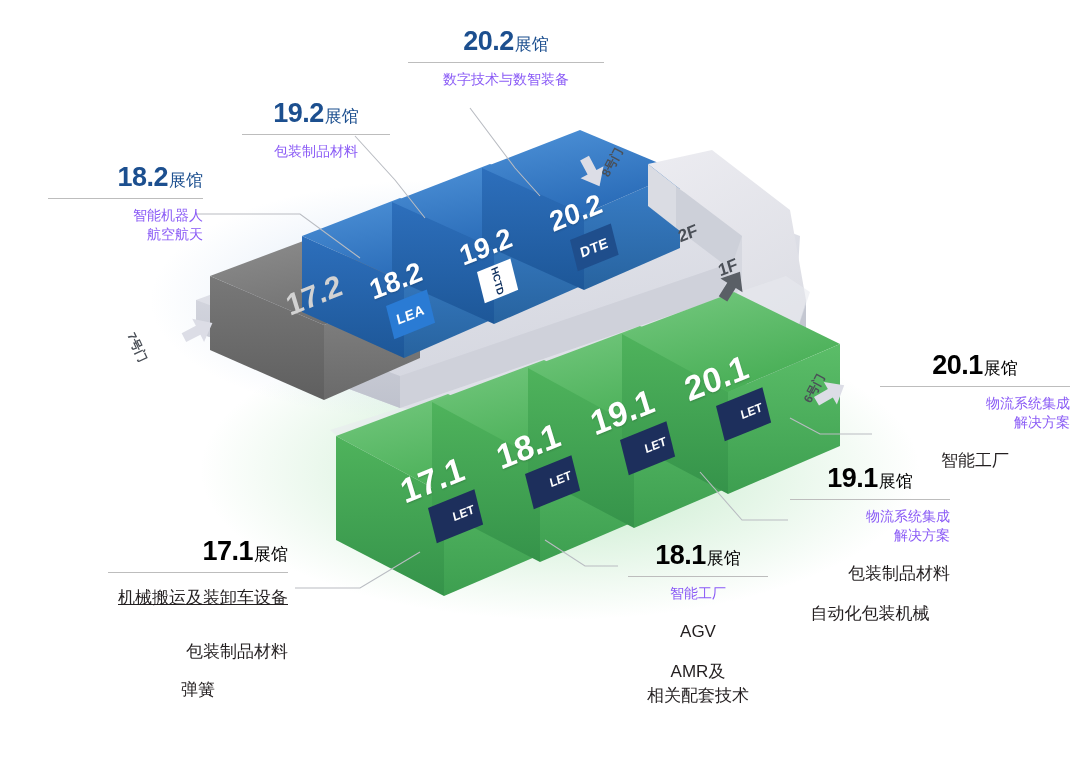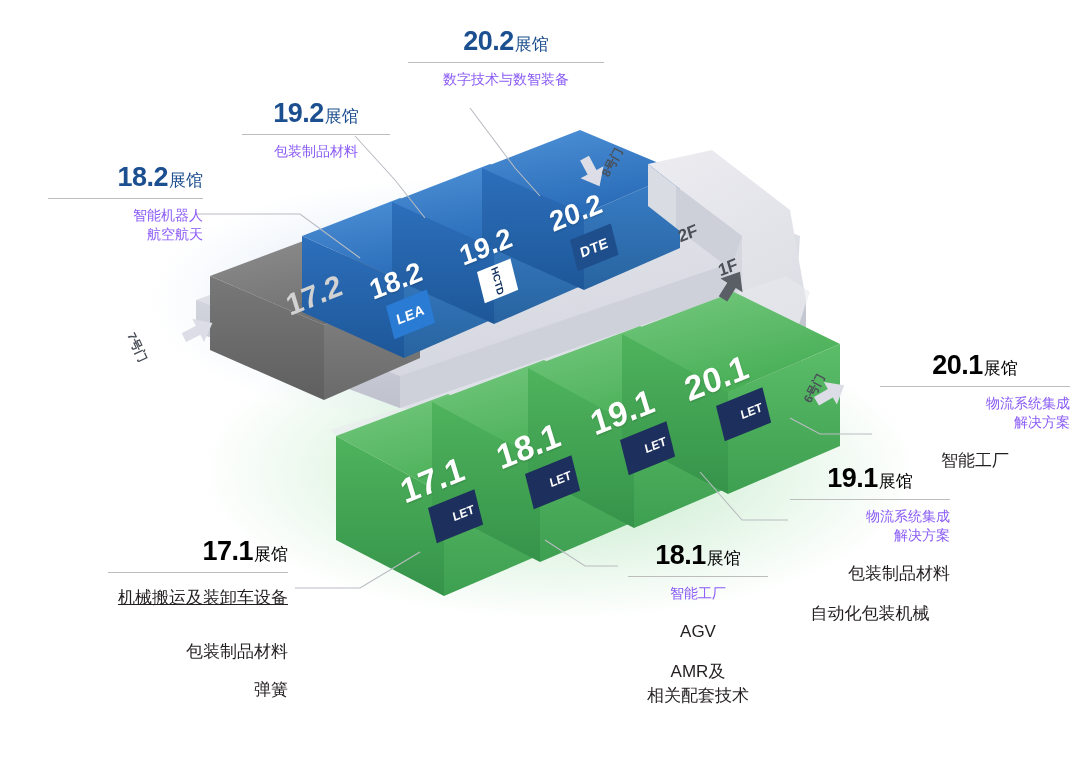--- a/index.html
+++ b/index.html
@@ -354,16 +354,16 @@
     <div class="extra t-center" style="margin-top:2px;">相关配套技术</div>
   </div>
 
   <div class="callout green t-right" style="left:108px;top:538px;width:180px;">
     <div class="head">
       <span class="num">17.1</span><span class="suffix">展馆</span>
     </div>
     <div class="rule"></div>
     <div class="extra" style="margin-top:14px;margin-left:-46px;text-decoration:underline;">机械搬运及装卸车设备</div>
     <div class="extra" style="margin-top:32px;">包装制品材料</div>
-    <div class="extra" style="margin-top:16px;">弹簧</div>
+    <div class="extra" style="margin-top:16px;text-align:center;">弹簧</div>
   </div>
 
 </div>
 
 </body></html>

